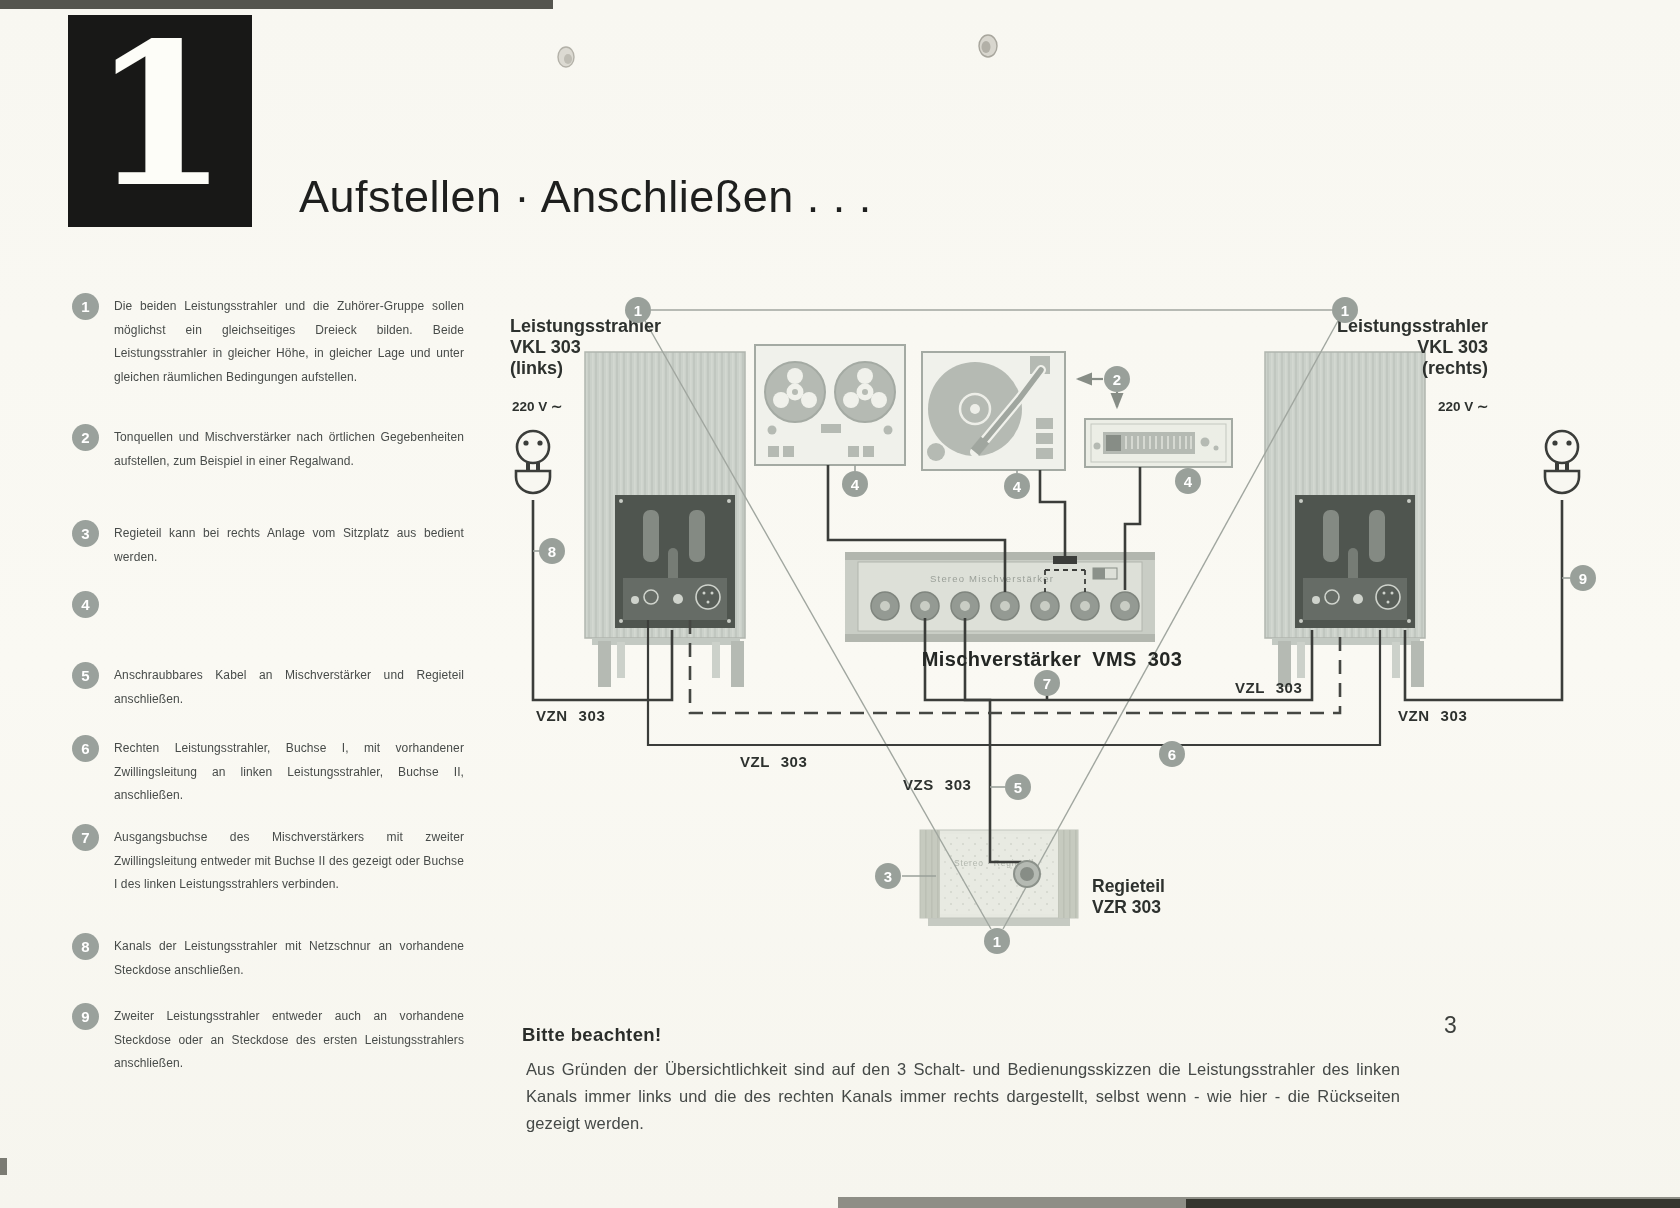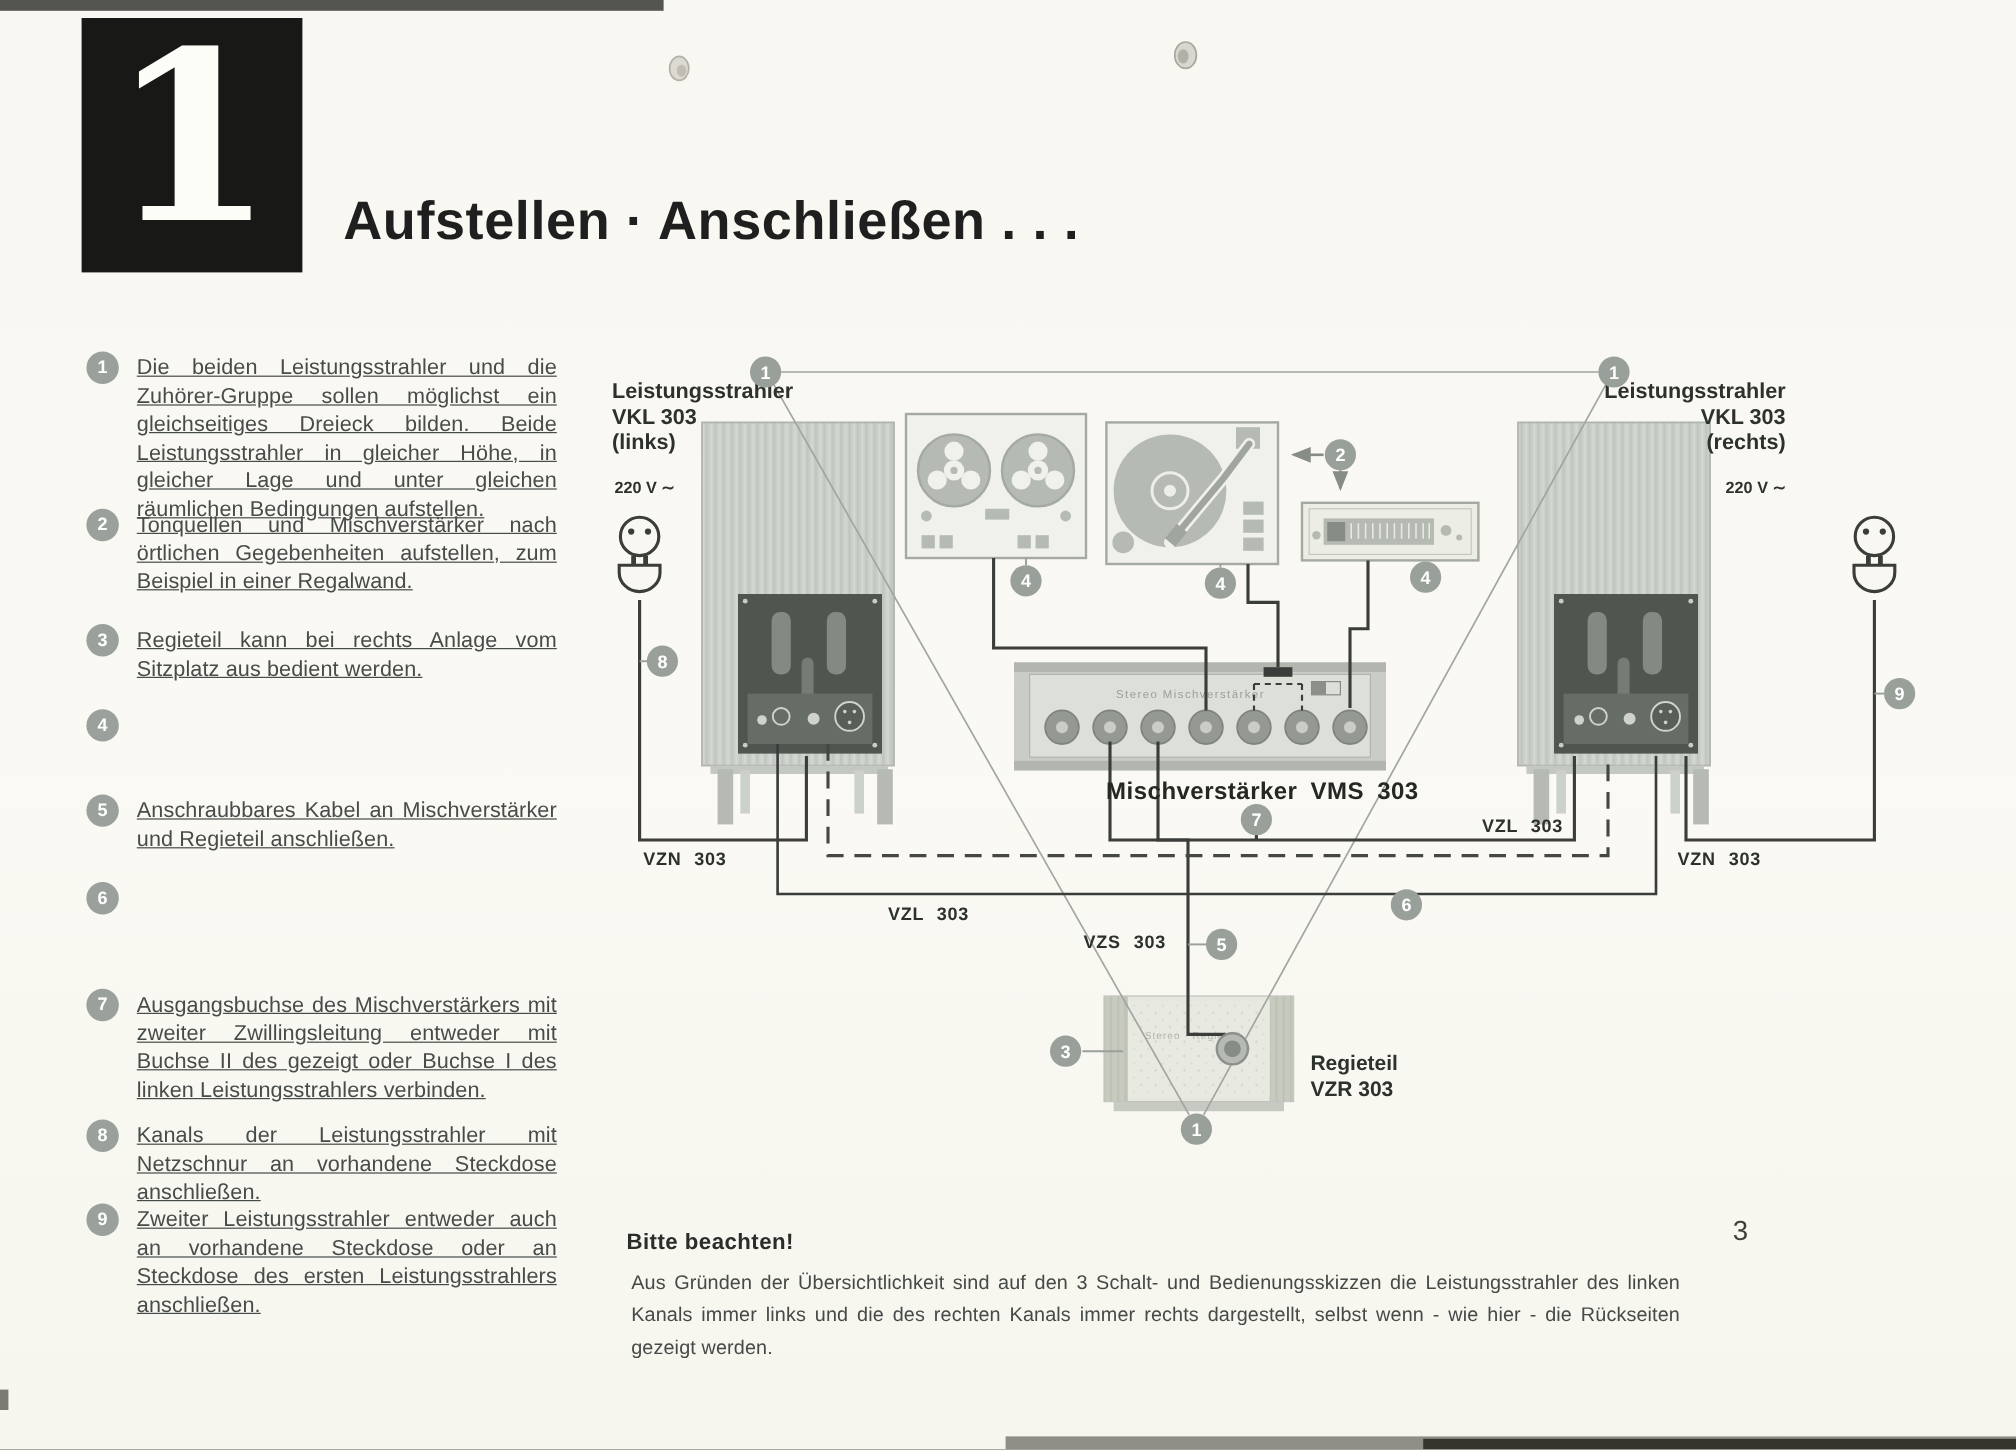--- a/index.html
+++ b/index.html
@@ -12,31 +12,31 @@
   .overlay{position:absolute;left:0;top:0;width:1680px;height:1208px;}
   .chapter-box{
     position:absolute;left:68px;top:15px;width:184px;height:212px;
     background:#181817;color:#fdfdf8;display:flex;align-items:center;justify-content:center;
   }
   .chapter-box span{
     font-family:"DejaVu Serif",serif;font-weight:bold;font-size:196px;line-height:1;
     transform:translateY(-6px);
   }
   .page-title{
-    position:absolute;left:286px;top:158px;margin:0;
-    font-size:45px;font-weight:bold;color:#1e1f1e;letter-spacing:.5px;white-space:nowrap;
+    position:absolute;left:286px;top:158px;margin:13px;
+    font-size:45px;font-weight:normal;color:#1e1f1e;letter-spacing:.5px;white-space:nowrap;
   }
   .instr{position:absolute;left:72px;display:flex;gap:15px;width:400px;}
   .badge{
     flex:none;width:27px;height:27px;border-radius:50%;background:#9aa19c;
     color:#fff;font-size:15px;font-weight:bold;line-height:27px;text-align:center;
   }
   .itext{
     margin:0;padding-top:2px;width:350px;text-align:justify;
-    font-size:18px;line-height:23.5px;color:#474b49;letter-spacing:.1px;text-decoration:underline;
+    font-size:12px;line-height:23.5px;color:#474b49;letter-spacing:.1px;
   }
   .note-h{
     position:absolute;left:522px;top:1024px;
     font-size:18.5px;font-weight:bold;color:#2a2d2a;letter-spacing:.4px;text-align:right;
   }
   .note-b{
     position:absolute;left:522px;top:1052px;width:874px;margin:4px;text-align:justify;
     font-size:16.5px;line-height:27px;color:#454947;letter-spacing:.1px;
   }
   .pageno{position:absolute;left:1444px;top:1012px;font-size:23px;color:#3c3f3c;}
@@ -392,20 +392,21 @@
       <span class="badge">4</span>
     </div>
 
     <div class="instr" style="top: 662px;">
       <span class="badge">5</span>
       <p class="itext">Anschraubbares Kabel an Mischverstärker und Regieteil anschließen.</p>
     </div>
 
     <div class="instr" style="top: 735px;">
       <span class="badge">6</span>
+      <p class="itext">Rechten Leistungsstrahler, Buchse I, mit vorhandener Zwillingsleitung an linken Leistungsstrahler, Buchse II, anschließen.</p>
     </div>
 
     <div class="instr" style="top: 824px;">
       <span class="badge">7</span>
       <p class="itext">Ausgangsbuchse des Mischverstärkers mit zweiter Zwillingsleitung entweder mit Buchse II des gezeigt oder Buchse I des linken Leistungsstrahlers verbinden.</p>
     </div>
 
     <div class="instr" style="top: 933px;">
       <span class="badge">8</span>
       <p class="itext">Kanals der Leistungsstrahler mit Netzschnur an vorhandene Steckdose anschließen.</p>

